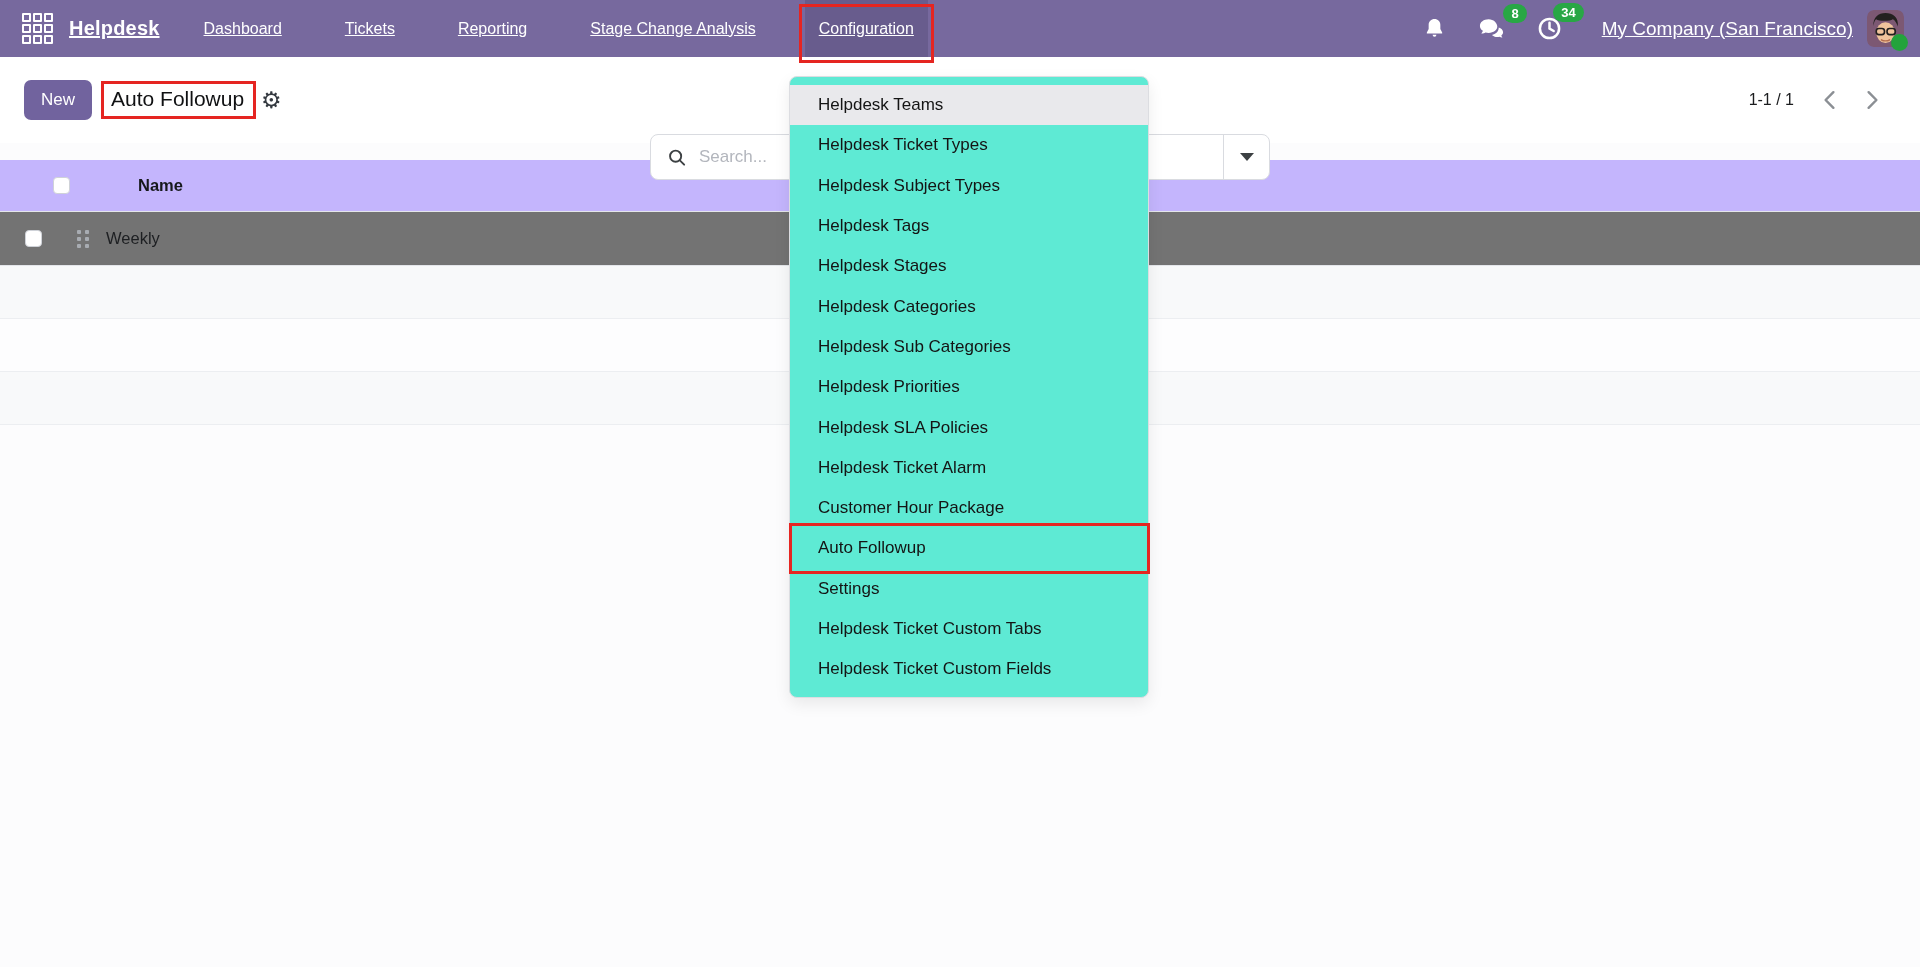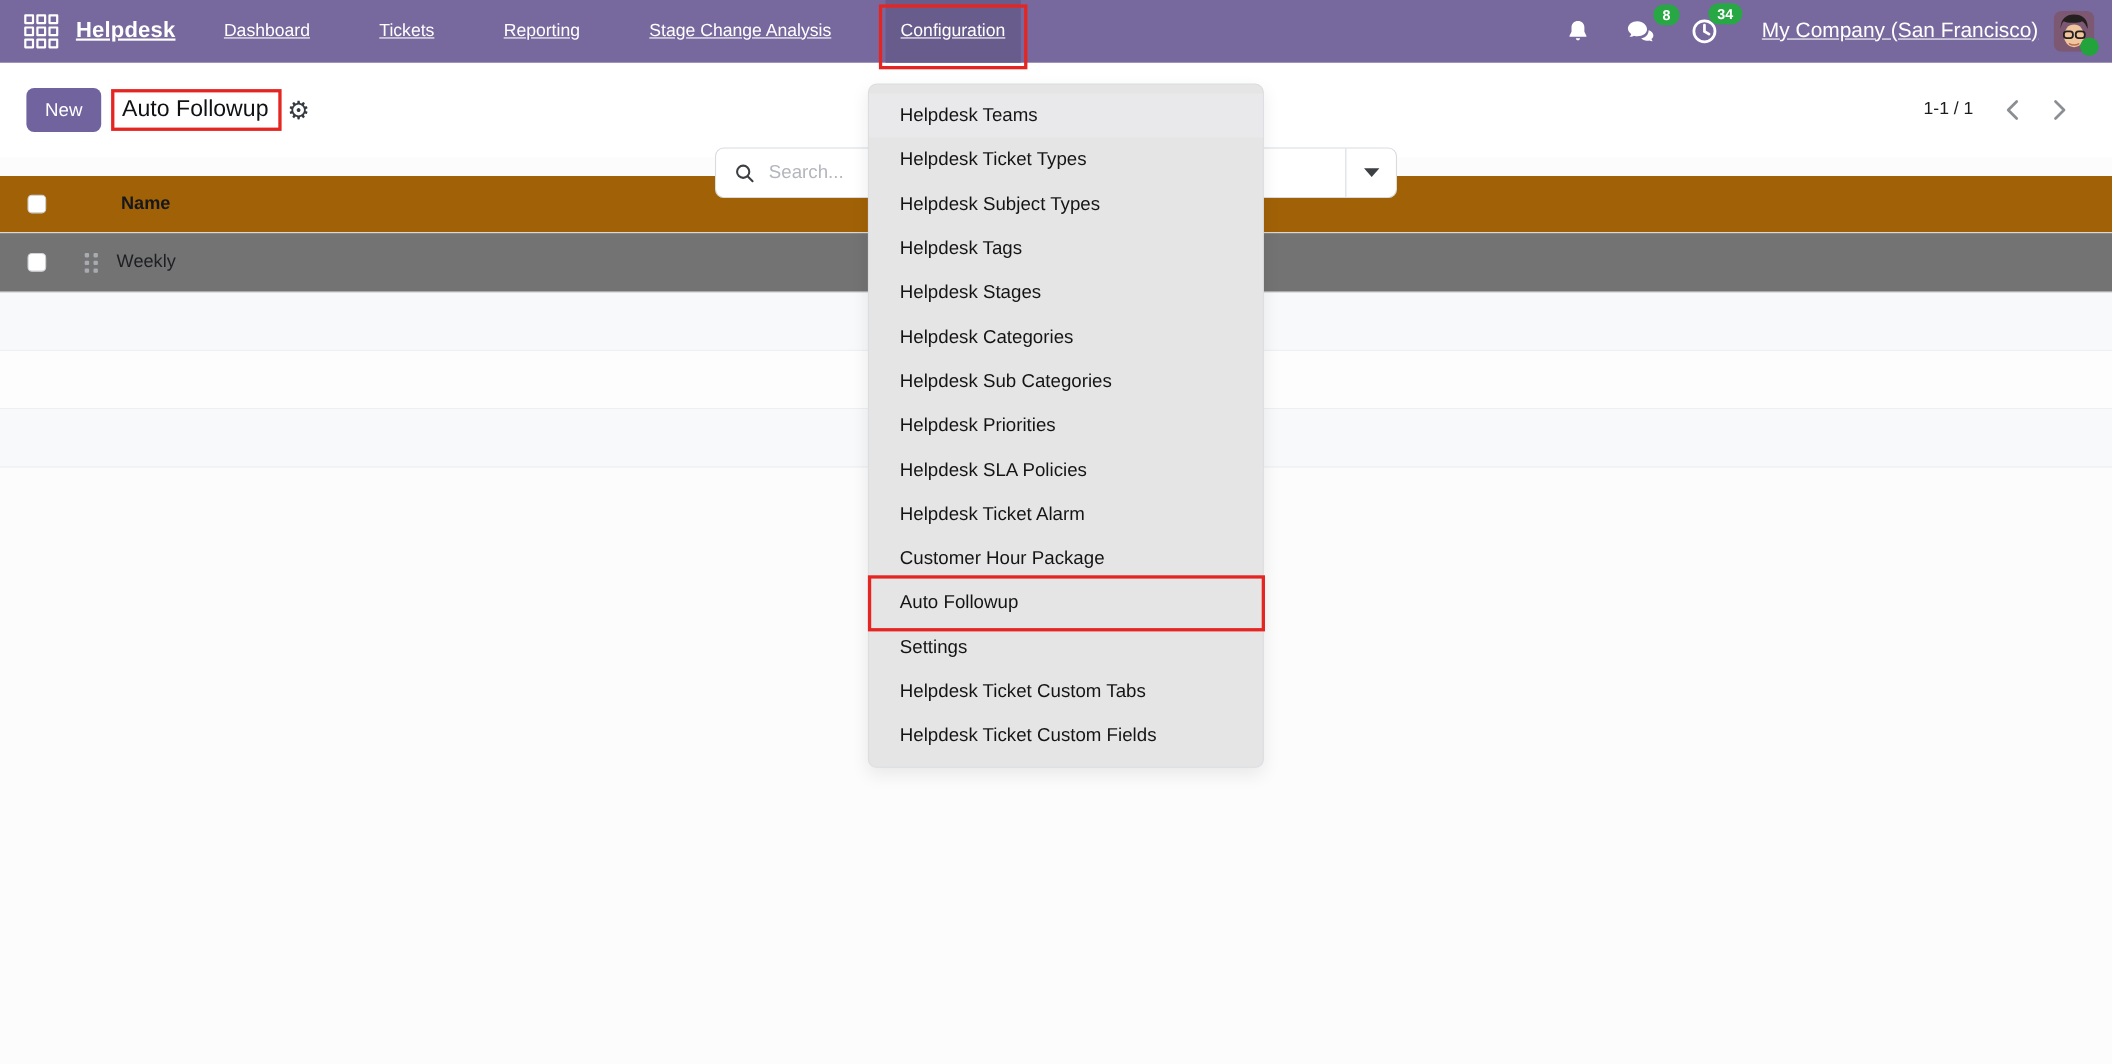--- a/index.html
+++ b/index.html
@@ -63,38 +63,38 @@
   .caret-down { width: 0; height: 0; border-left: 7px solid transparent;
     border-right: 7px solid transparent; border-top: 8px solid #3c4043; }
 
   .pager { position: absolute; right: 40px; top: 0; height: 100%;
     display: flex; align-items: center; gap: 28px; }
   .pager-text { font-size: 16px; color: #1b1c1e; }
   .pager-arrow { cursor: pointer; display: flex; align-items: center; }
 
   
   .list-view { margin-top: 17px; background: transparent; }
-  .list-header { height: 52px; background: #a16207; display: flex; align-items: center;
-    border-bottom: 1px solid #e4e6ea; }
+  .list-header { height: 52px; background: #c4b5fd; display: flex; align-items: center;
+    border-bottom: 1px solid #e4e6ea; padding-left: 28px; }
   .checkbox { width: 17px; height: 17px; border: 1px solid #cfd2d8; border-radius: 4px;
     background: #fff; margin-left: 25px; flex: none; cursor: pointer; }
   .col-name-header { font-size: 16.5px; font-weight: 700; color: #16181b; margin-left: 68px; }
   .list-row { height: 54px; background: #737373; display: flex; align-items: center;
     border-bottom: 1px solid #e4e6ea; cursor: pointer; }
   .drag-handle { margin-left: 35px; display: grid; grid-template-columns: repeat(2, 4px);
     gap: 3px 4px; cursor: grab; flex: none; }
   .drag-handle i { width: 4px; height: 4px; background: #a8acb2; border-radius: 1px; display:block; }
   .cell-name { font-size: 16.5px; color: #1d1f22; margin-left: 17px; }
   .empty-row { height: 53px; border-bottom: 1px solid #eceef1; }
   .empty-row:nth-child(odd) { background: #f8f9fa; }
   .empty-row:nth-child(even) { background: #fdfdfe; }
 
   
   .dropdown-menu { position: absolute; left: 789px; top: 76px; width: 360px;
-    background: #e5e5e5; border: 1px solid #dcdde1; border-radius: 8px;
+    background: #5eead4; border: 1px solid #dcdde1; border-radius: 8px;
     box-shadow: 0 6px 16px rgba(0,0,0,.08); padding: 8px 0; z-index: 100; }
   .menu-item { height: 40.3px; display: flex; align-items: center; padding-left: 28px;
     font-size: 17px; color: #141414; cursor: pointer; position: relative; white-space: nowrap; }
   .menu-item.hovered { background: #e9e9ec; }
   .menu-red-box { position: absolute; left: -1px; right: -2px; top: -5px; bottom: -5px;
     border: 3px solid #e52521; pointer-events: none; }
 </style>
 </head>
 <body>
 

